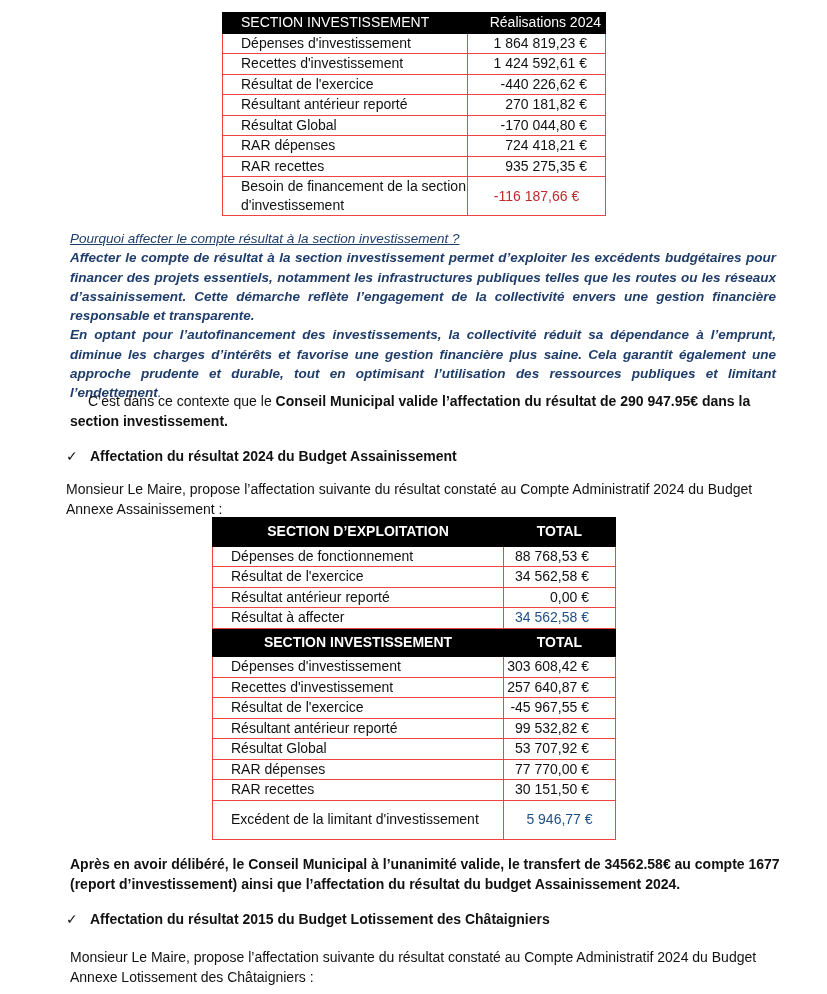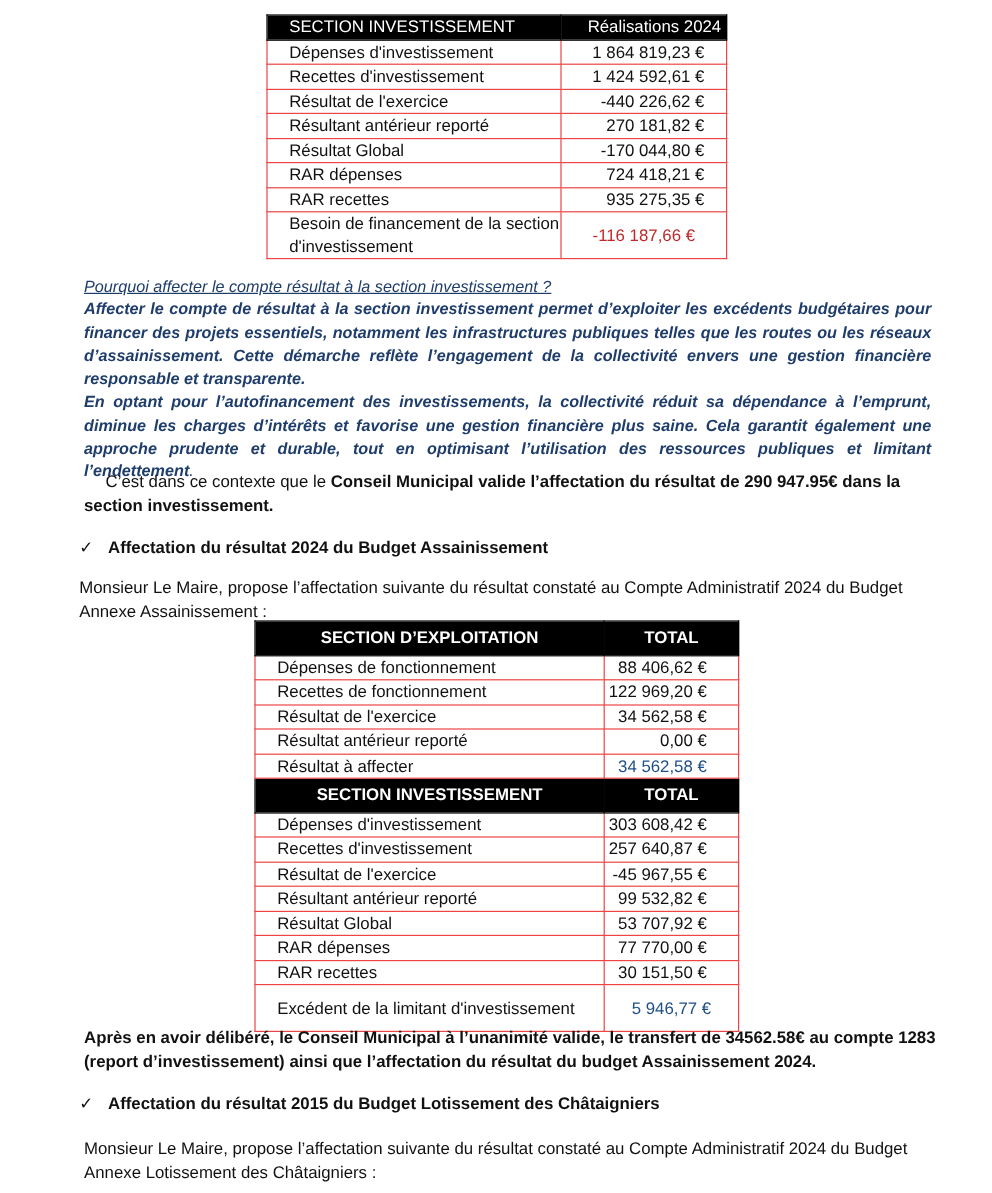--- a/index.html
+++ b/index.html
@@ -113,25 +113,21 @@
       <col class="c1">
       <col>
     </colgroup>
   <tbody>
       <tr>
     <th>SECTION D’EXPLOITATION</th>
     <th>TOTAL</th>
   </tr>
   <tr>
     <td>Dépenses de fonctionnement</td>
-    <td class="val">88 406,62 €</td>
-  </tr>
-  <tr>
-    <td>Recettes de fonctionnement</td>
-    <td class="val">122 969,20 €</td>
+    <td class="val">88 768,53 €</td>
   </tr>
   <tr>
     <td>Résultat de l'exercice</td>
     <td class="val">34 562,58 €</td>
   </tr>
   <tr>
     <td>Résultat antérieur reporté</td>
     <td class="val">0,00 €</td>
   </tr>
   <tr>
@@ -170,20 +166,20 @@
     <td>RAR recettes</td>
     <td class="val">30 151,50 €</td>
   </tr>
   <tr>
     <td class="two">Excédent de la limitant d'investissement</td>
     <td class="val blue center">5 946,77 €</td>
   </tr>
 </tbody>
   </table>
 
-<div class="abs para" style="left:70px; top:855px; width:712px; font-weight:bold;">Après en avoir délibéré, le Conseil Municipal à l’unanimité valide, le transfert de 34562.58€ au compte 1283 (report d’investissement) ainsi que l’affectation du résultat du budget Assainissement 2024.</div>
+<div class="abs para" style="left:70px; top:855px; width:712px; font-weight:bold;">Après en avoir délibéré, le Conseil Municipal à l’unanimité valide, le transfert de 34562.58€ au compte 1677 (report d’investissement) ainsi que l’affectation du résultat du budget Assainissement 2024.</div>
 
 <div class="abs check" style="left:66px; top:911px; width:700px; height:20px;">
   <span class="mark">✓</span>
   <span class="lbl">Affectation du résultat 2015 du Budget Lotissement des Châtaigniers</span>
 </div>
 
 <div class="abs para" style="left:70px; top:948px; width:712px;">Monsieur Le Maire, propose l’affectation suivante du résultat constaté au Compte Administratif 2024 du Budget Annexe Lotissement des Châtaigniers :</div>
 
 </body></html>

